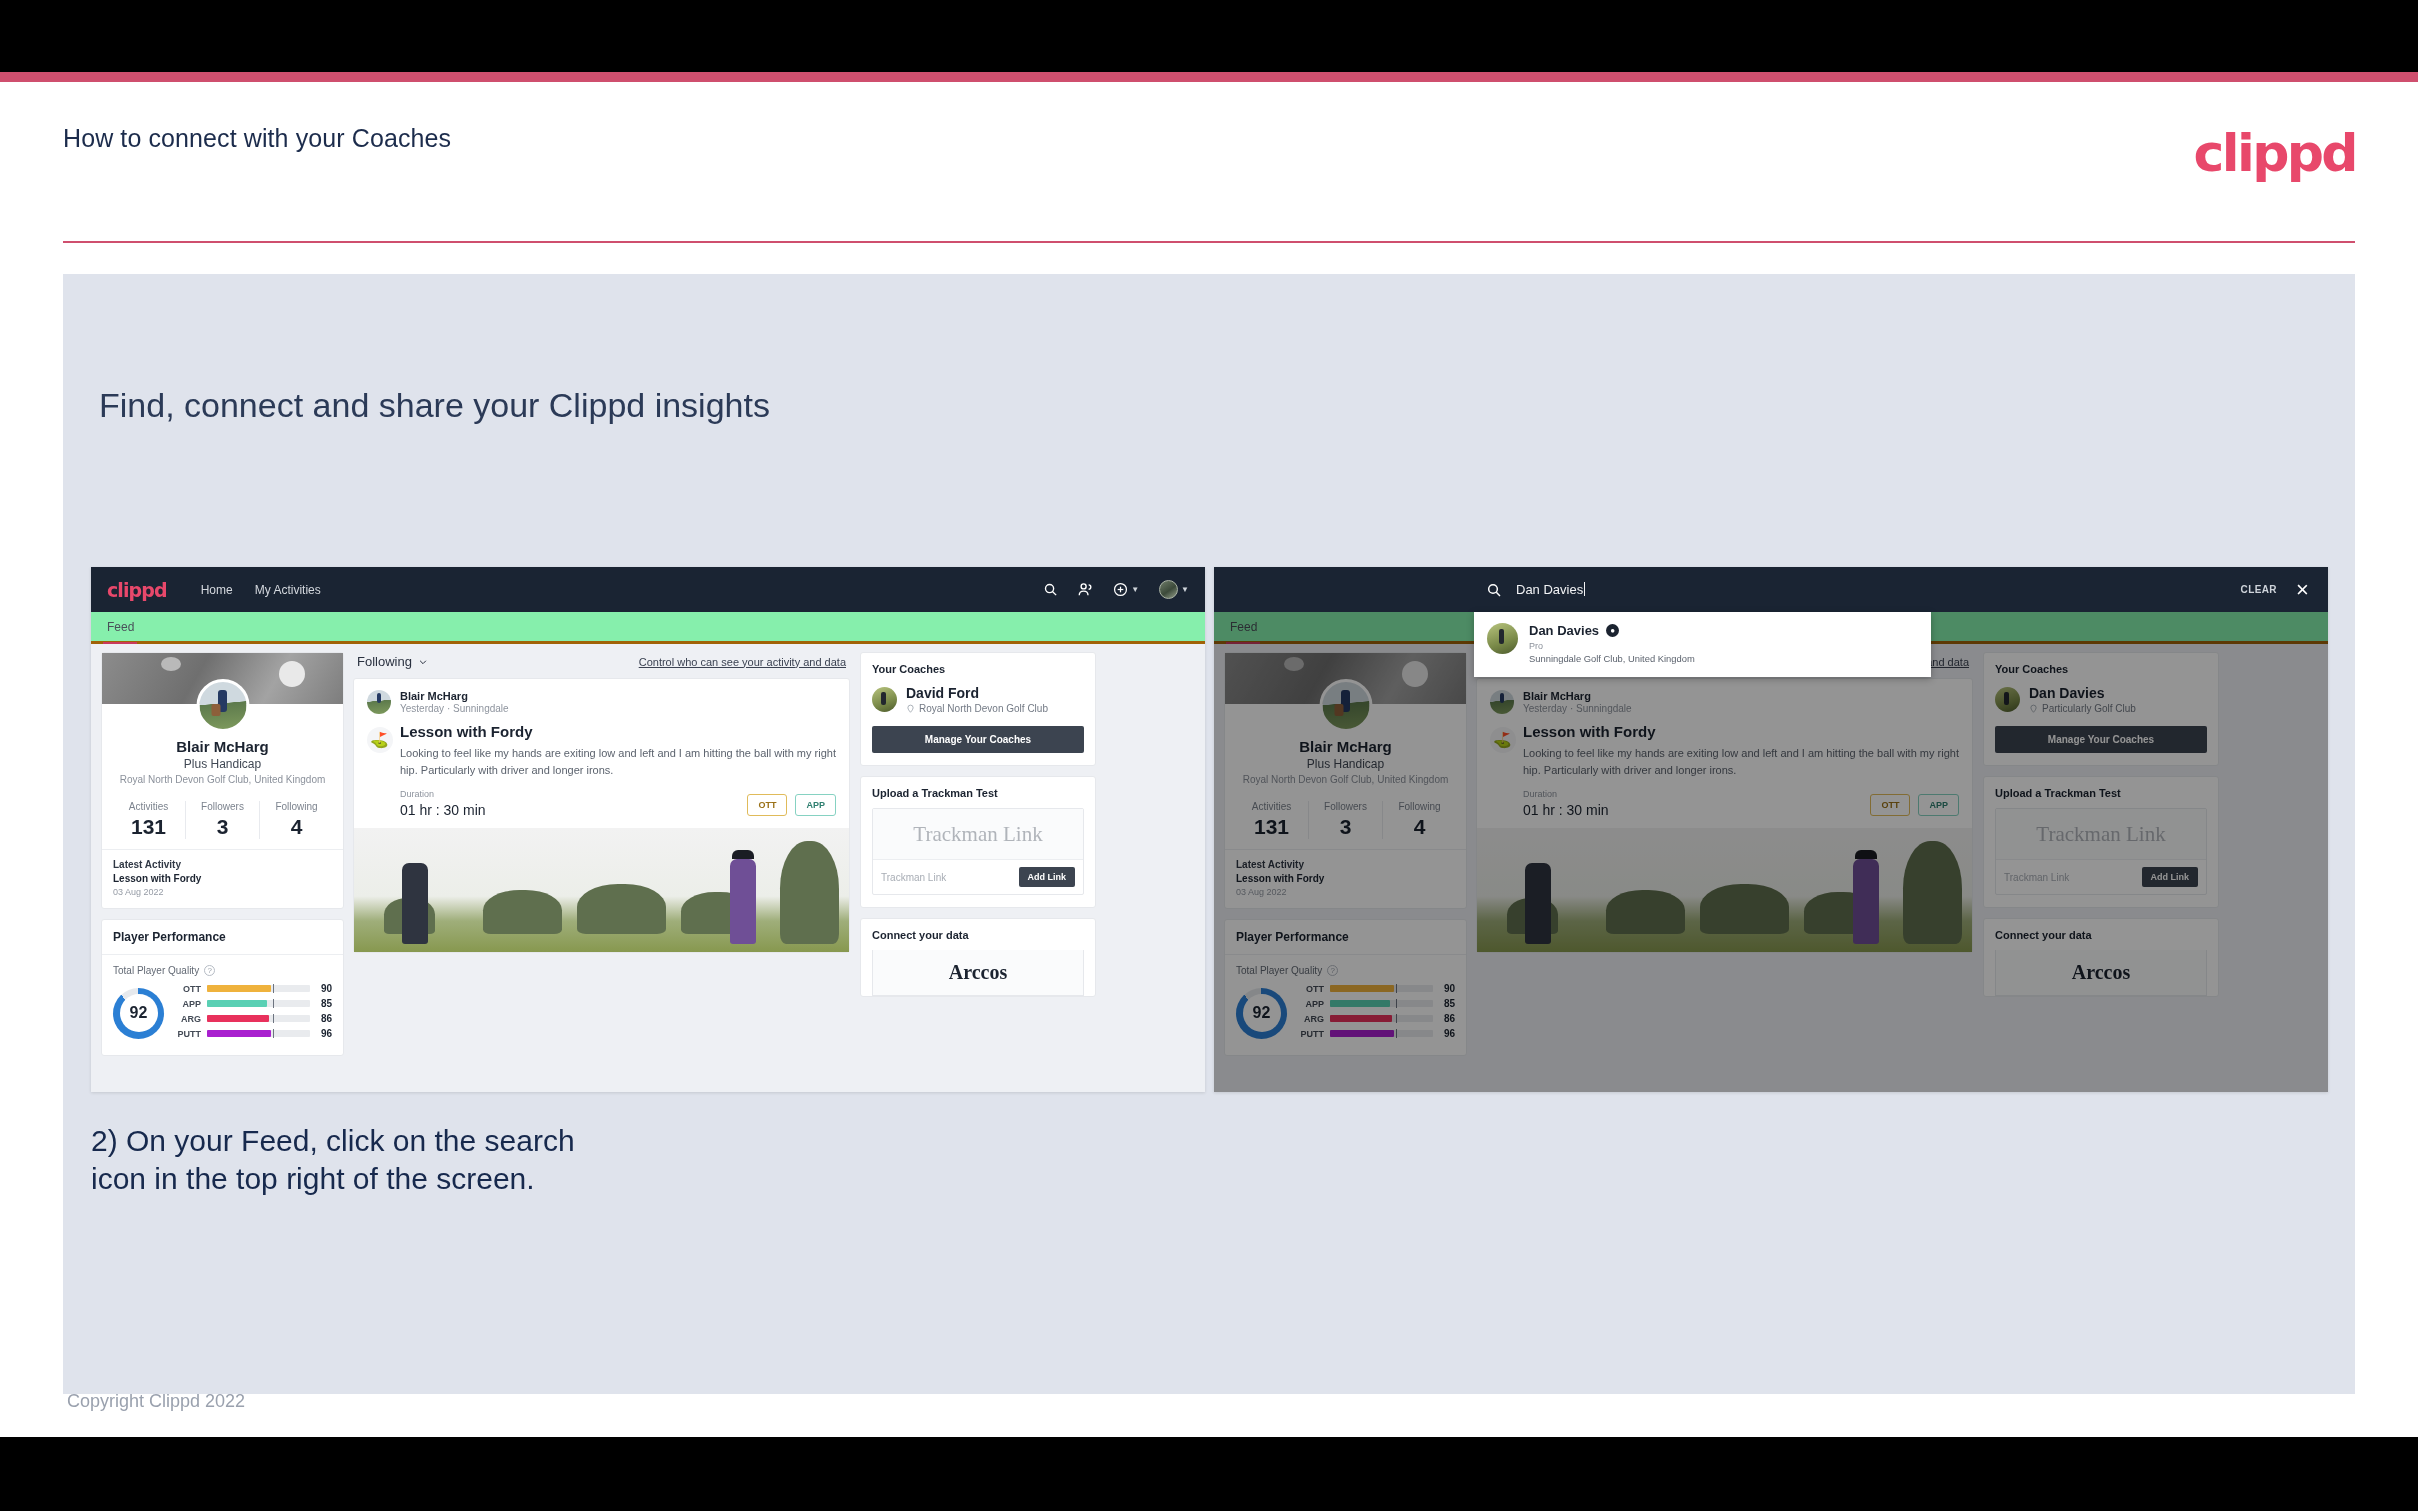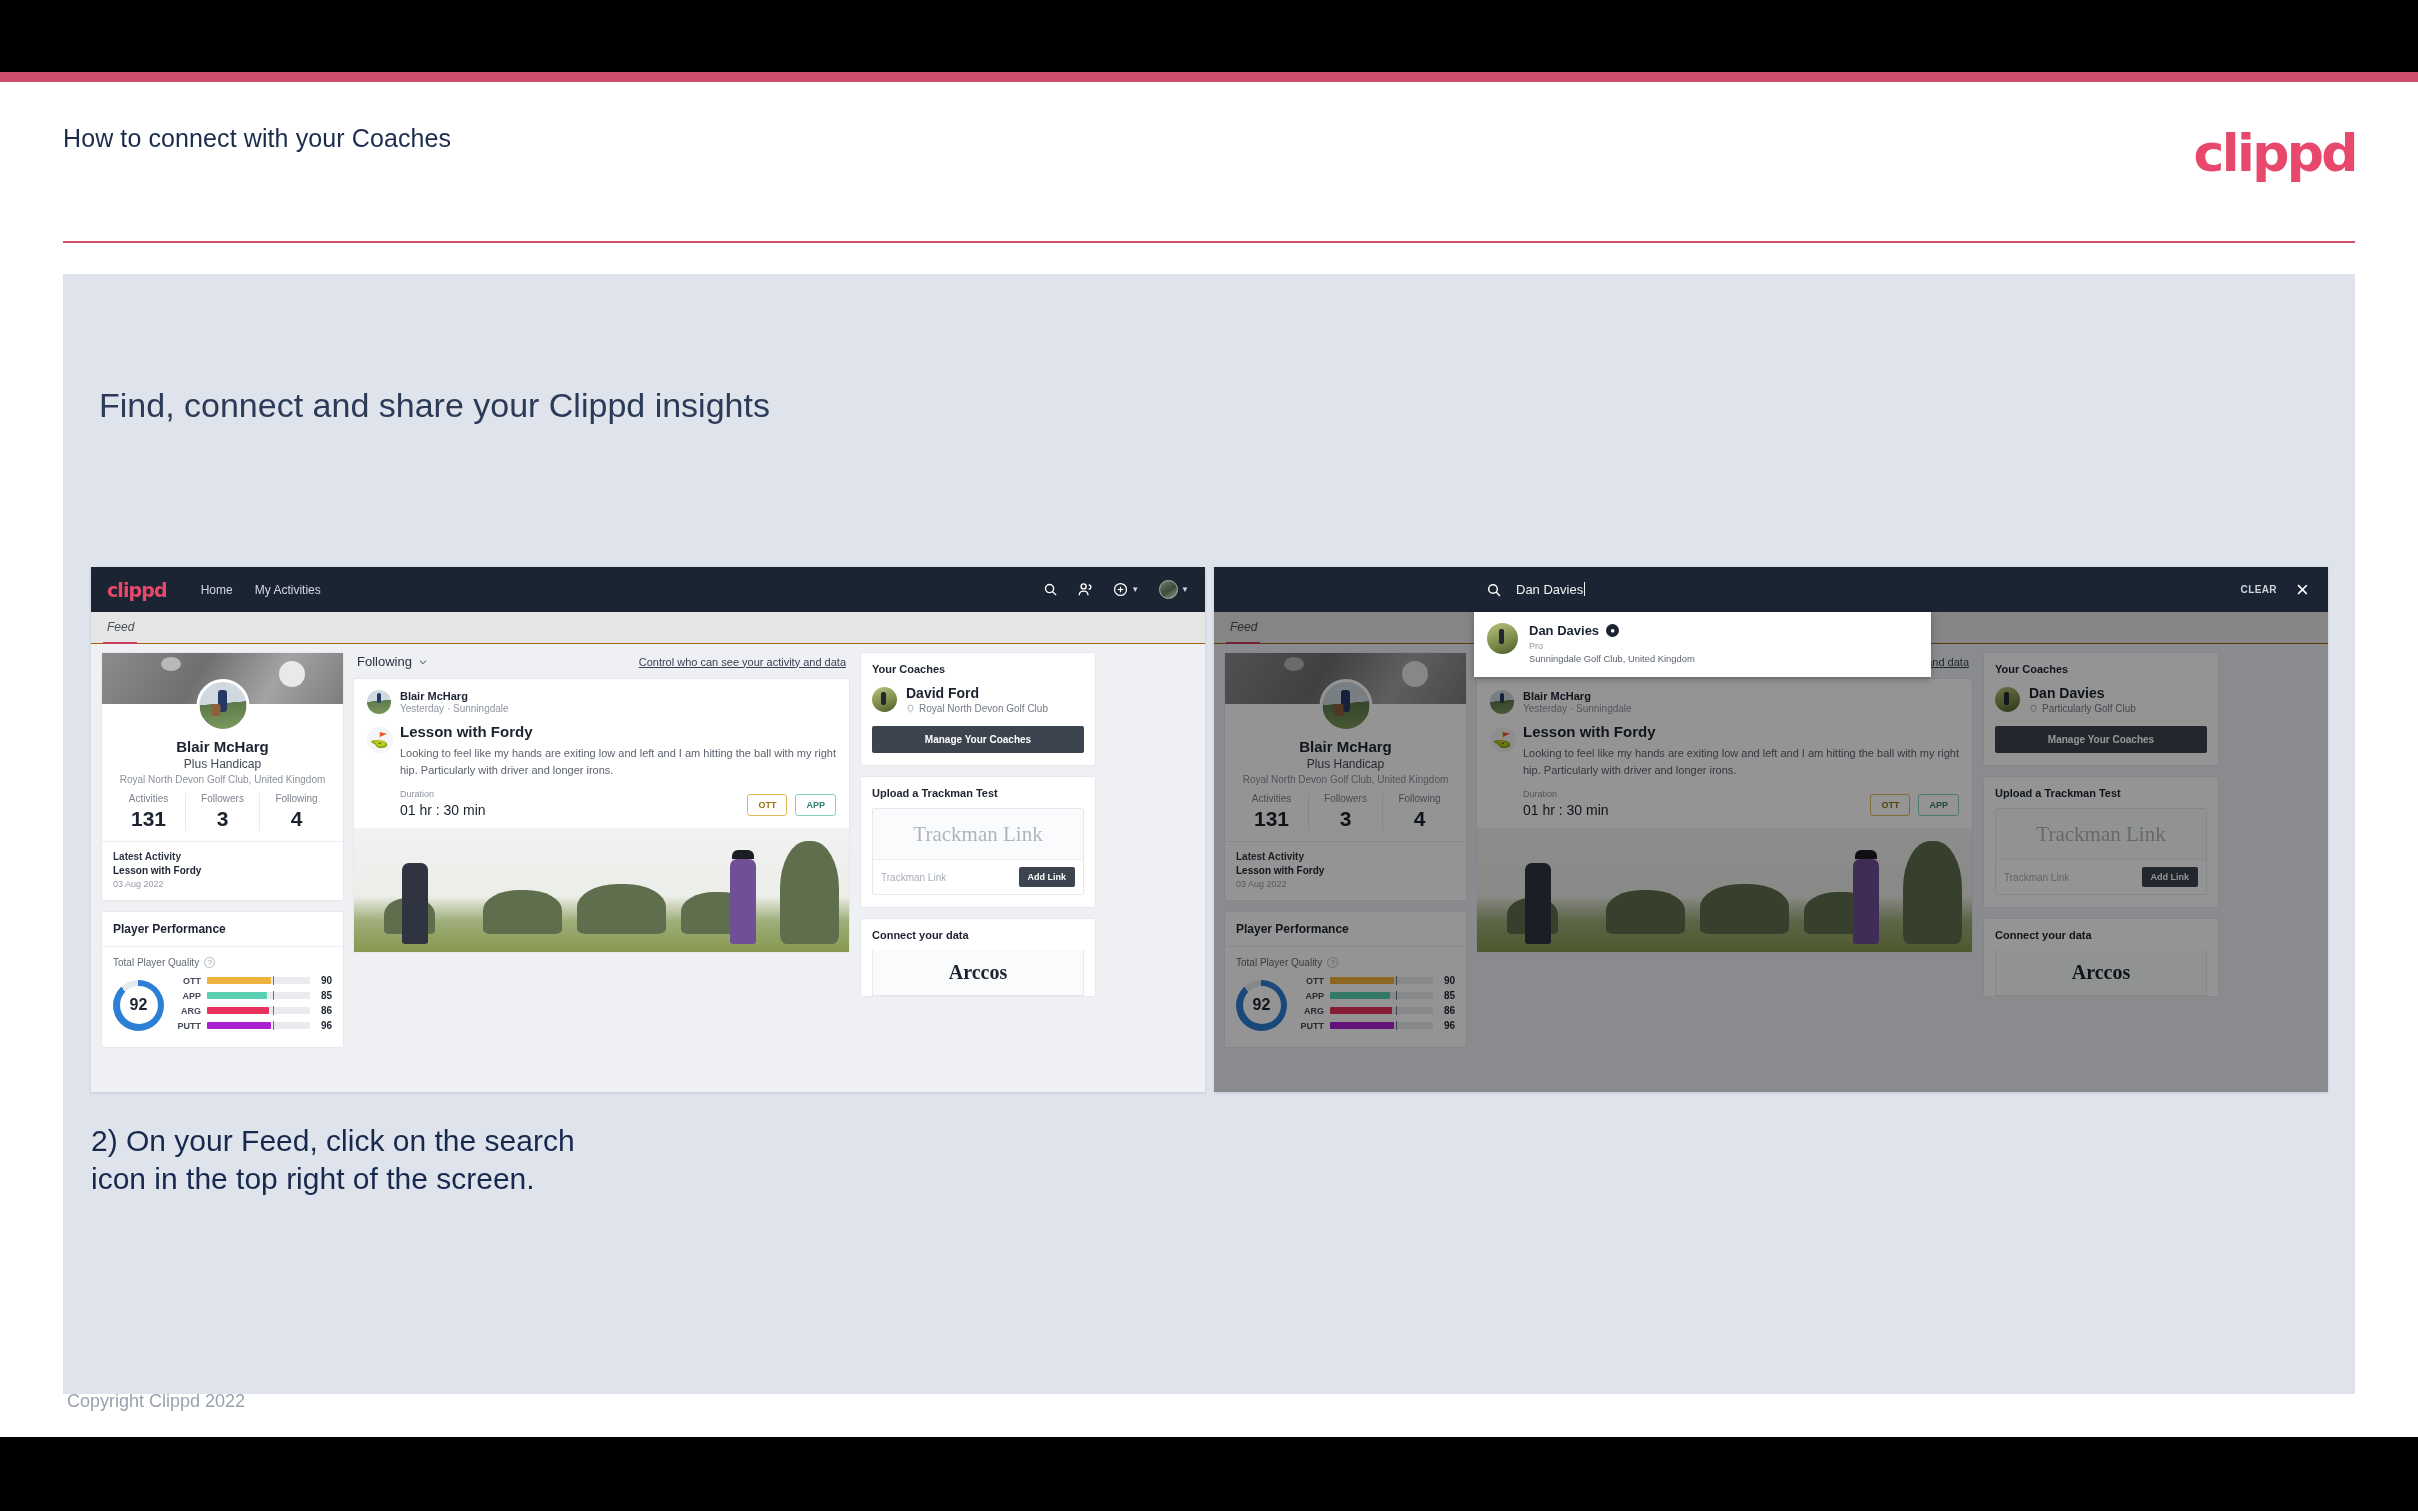--- a/index.html
+++ b/index.html
@@ -63,21 +63,21 @@
   .nav-link { font-size: 12px; color: #d4d8de; }
   .nav-icons { margin-left: auto; display: flex; align-items: center; gap: 20px; }
   .nav-ico { color: #ffffff; display: flex; align-items: center; }
   .chev { font-size: 8px; color: #cfd4da; margin-left: 3px; }
   .avatar-sm {
     width: 19px; height: 19px; border-radius: 50%;
     background: linear-gradient(145deg,#6f7d6a 0%,#3c4a3a 55%,#96a18d 100%);
     border: 1px solid #aab3a4;
   }
 
-  .app-tabs { position: absolute; left: 0; top: 45px; width: 100%; height: 33px; background: #e5e5e5; border-bottom: 2px solid #a16207; font-style: italic; }
+  .app-tabs { position: absolute; left: 0; top: 45px; width: 100%; height: 33px; background: #86efac; border-bottom: 4px solid #a16207; }
   .app-tab { position: absolute; left: 16px; top: 8px; font-size: 12px; color: #4a5059; }
   .app-tab-underline { position: absolute; left: 12px; top: 30px; width: 34px; height: 2.5px; background: #c93a5c; }
 
   .app-body { position: absolute; left: 0; top: 77px; right: 0; bottom: 0; background: #eef0f4; }
 
   
   .col-left   { position: absolute; left: 10px;  top: 8px;  width: 243px; }
   .col-mid    { position: absolute; left: 262px; top: 8px;  width: 497px; }
   .col-right  { position: absolute; left: 769px; top: 8px;  width: 236px; }
 
@@ -96,21 +96,21 @@
     width: 53px; height: 53px; border-radius: 50%;
     background: linear-gradient(175deg,#cfd9df 0%,#cfd9df 45%,#5d7a4c 46%,#7e9a5d 100%);
     border: 3px solid #fff; overflow: hidden;
   }
   .avatar-lg .golfer { position: absolute; left: 50%; top: 8px; transform: translateX(-50%); width: 9px; height: 22px; background: #253a63; border-radius: 3px; }
   .avatar-lg .bag { position: absolute; left: 12px; top: 22px; width: 9px; height: 12px; background: #8d5f3a; border-radius: 2px; }
   .prof-body { padding: 34px 10px 10px; text-align: center; }
   .prof-name { font-size: 15px; font-weight: 700; color: #1b2330; }
   .prof-hcp { font-size: 12px; color: #404854; margin-top: 2px; }
   .prof-club { font-size: 10px; color: #8b919b; margin-top: 3px; }
-  .stats { display: flex; margin-top: 8px; }
+  .stats { display: flex; margin-top: 16px; }
   .stat { flex: 1; text-align: center; }
   .stat + .stat { border-left: 1px solid #e8eaee; }
   .stat-label { font-size: 10px; color: #7c838e; }
   .stat-value { font-size: 21px; font-weight: 700; color: #1b2330; margin-top: 3px; }
   .latest { border-top: 1px solid #eceef1; padding: 9px 11px 11px; text-align: left; }
   .latest-h { font-size: 10px; font-weight: 700; color: #303845; }
   .latest-t { font-size: 10px; font-weight: 700; color: #1b2330; margin-top: 3px; }
   .latest-d { font-size: 9px; color: #959ba5; margin-top: 3px; }
 
   .perf-head { padding: 10px 11px; border-bottom: 1px solid #eceef1; font-size: 12px; font-weight: 700; color: #1b2330; }

